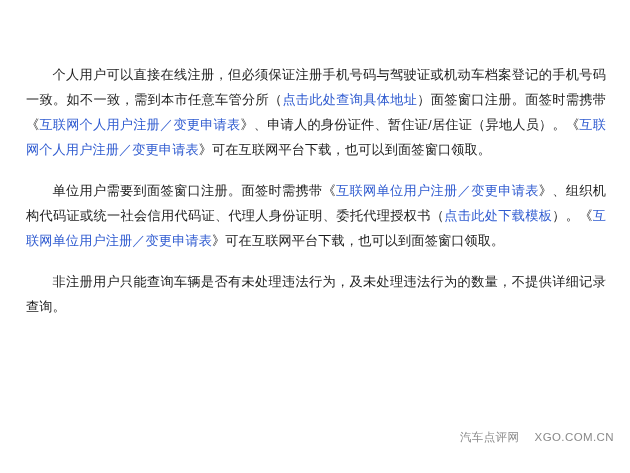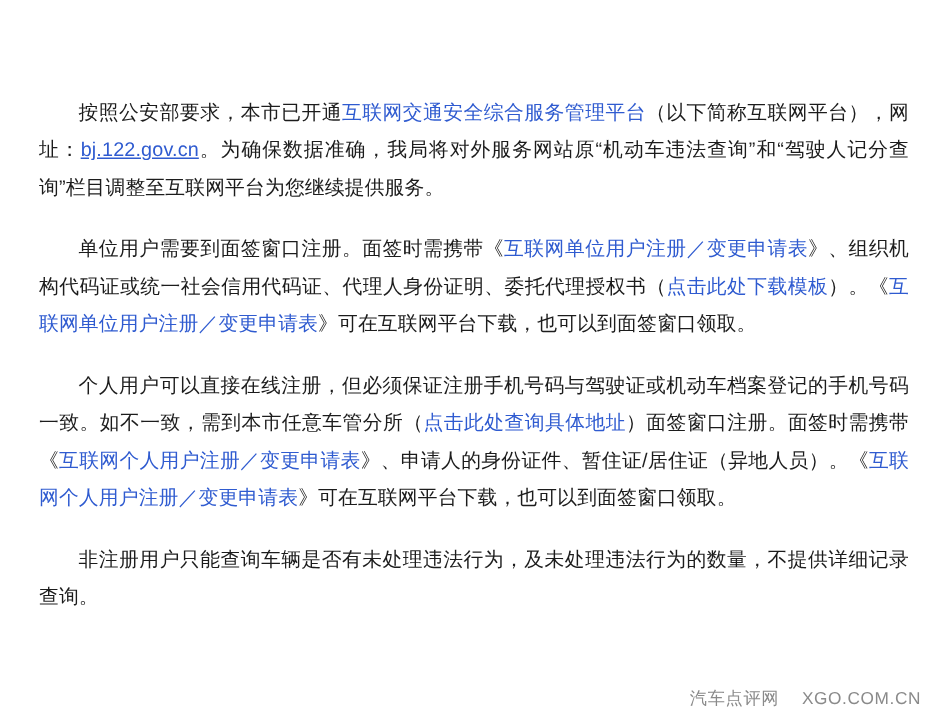--- a/index.html
+++ b/index.html
@@ -41,36 +41,35 @@
   .lnk {
     color: #2f5bd0;
   }
   .lnk-u {
     color: #2f5bd0;
     text-decoration: underline;
   }
   .footer {
     position: absolute;
     right: 16px;
-    bottom: 0;
+    bottom: 28px;
     font-size: 11.5px;
     color: #8a8a8a;
     letter-spacing: 0.4px;
     white-space: nowrap;
   }
   .footer .sep { display: inline-block; width: 8px; }
 </style>
 </head>
 <body>
 
 <div class="page">
   <div class="content">
-    <p><span>按照公安部要求，本市已开通</span><span class="lnk">互联网交通安全综合服务管理平台</span><span>（以下简称互联网平台），网址：</span><span class="lnk-u">bj.122.gov.cn</span><span>。为确保数据准确，我局将对外服务网站原“机动车违法查询”和“驾驶人记分查询”栏目调整至互联网平台为您继续提供服务。</span></p>
+    <p><span>个人用户可以直接在线注册，但必须保证注册手机号码与驾驶证或机动车档案登记的手机号码一致。如不一致，需到本市任意车管分所（</span><span class="lnk">点击此处查询具体地址</span><span>）面签窗口注册。面签时需携带《</span><span class="lnk">互联网个人用户注册／变更申请表</span><span>》、申请人的身份证件、暂住证/居住证（异地人员）。《</span><span class="lnk">互联网个人用户注册／变更申请表</span><span>》可在互联网平台下载，也可以到面签窗口领取。</span></p>
     <p><span>单位用户需要到面签窗口注册。面签时需携带《</span><span class="lnk">互联网单位用户注册／变更申请表</span><span>》、组织机构代码证或统一社会信用代码证、代理人身份证明、委托代理授权书（</span><span class="lnk">点击此处下载模板</span><span>）。《</span><span class="lnk">互联网单位用户注册／变更申请表</span><span>》可在互联网平台下载，也可以到面签窗口领取。</span></p>
-    <p><span>个人用户可以直接在线注册，但必须保证注册手机号码与驾驶证或机动车档案登记的手机号码一致。如不一致，需到本市任意车管分所（</span><span class="lnk">点击此处查询具体地址</span><span>）面签窗口注册。面签时需携带《</span><span class="lnk">互联网个人用户注册／变更申请表</span><span>》、申请人的身份证件、暂住证/居住证（异地人员）。《</span><span class="lnk">互联网个人用户注册／变更申请表</span><span>》可在互联网平台下载，也可以到面签窗口领取。</span></p>
     <p><span>非注册用户只能查询车辆是否有未处理违法行为，及未处理违法行为的数量，不提供详细记录查询。</span></p>
   </div>
 
   <div class="footer">
     <span>汽车点评网</span>
     <span class="sep"></span>
     <span>XGO.COM.CN</span>
   </div>
 </div>
 

